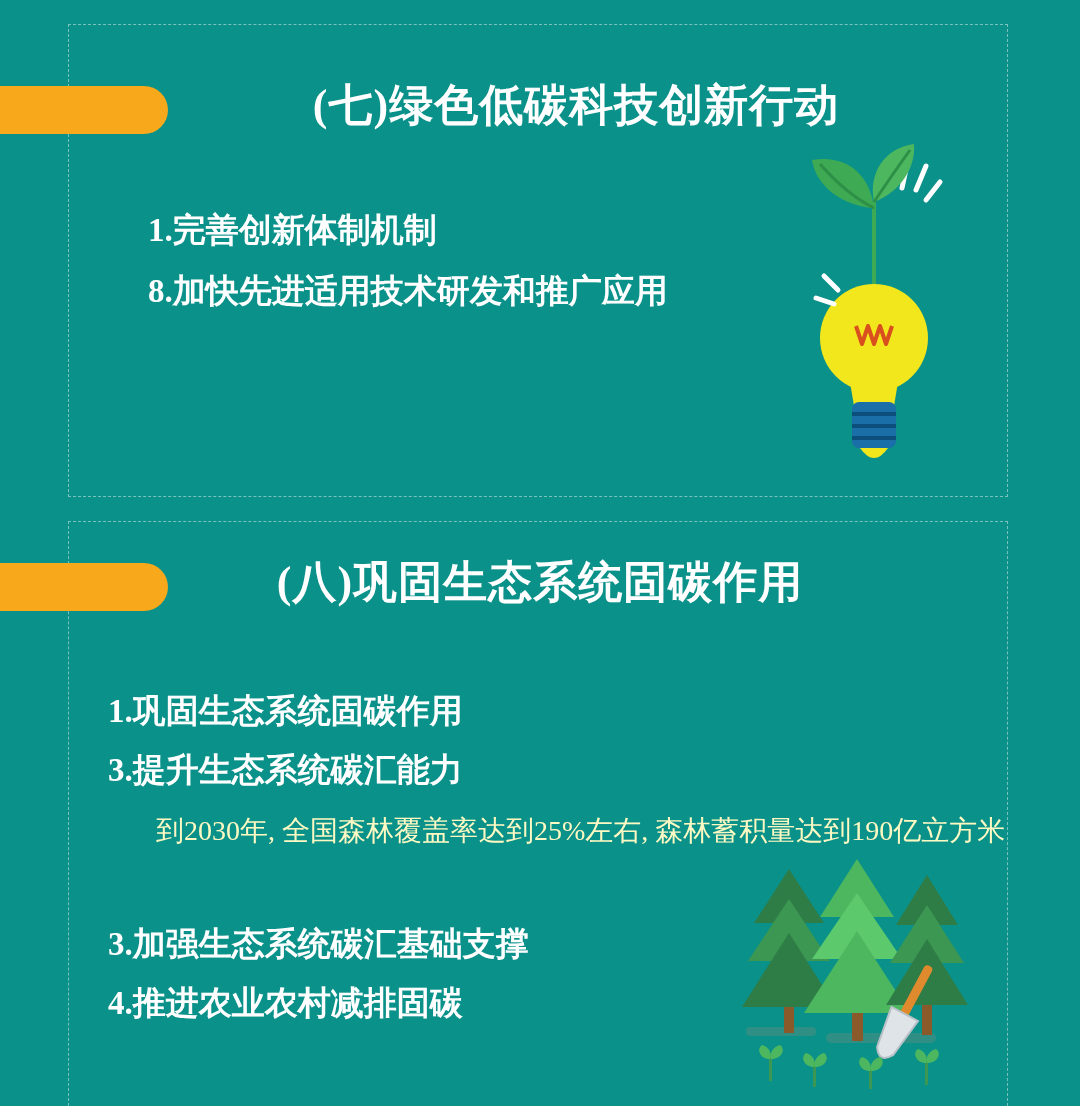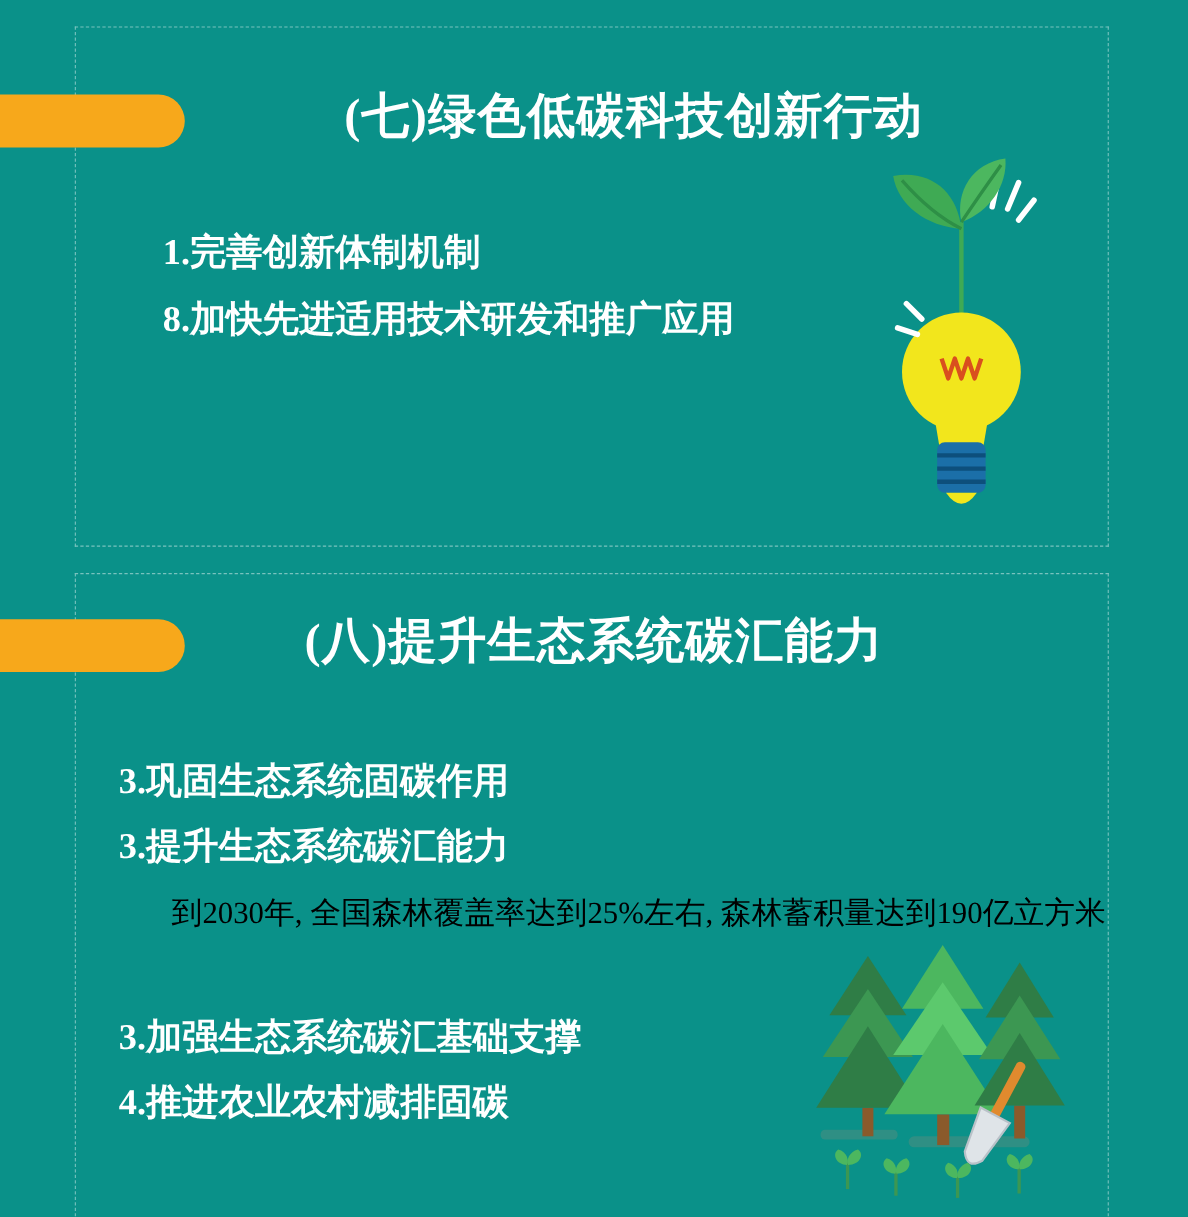--- a/index.html
+++ b/index.html
@@ -87,21 +87,21 @@
     font-size: 33px;
     line-height: 59px;
   }
   .list-item { white-space: nowrap; }
 
   .note-paragraph {
     position: absolute;
     left: 108px;
     top: 806px;
     width: 900px;
-    color: #000000;
+    color: #fef9c3;
     font-size: 28px;
     font-weight: normal;
     line-height: 50px;
     text-indent: 48px;
   }
 
   
   #bulb-illustration {
     position: absolute;
     left: 790px;
@@ -167,24 +167,24 @@
       </g>
       <path d="M70 318 Q84 338 98 318 Z" fill="#f2e61c"></path>
 
       <g stroke="#ffffff" stroke-width="5" stroke-linecap="round">
         <line x1="34" y1="146" x2="48" y2="160"></line>
         <line x1="26" y1="168" x2="44" y2="174"></line>
       </g>
     </svg>
   </div>
 
-  <div class="section-title" id="title-two">(八)提升生态系统碳汇能力</div>
+  <div class="section-title" id="title-two">(八)巩固生态系统固碳作用</div>
 
   <div class="item-list" id="list-two">
-    <div class="list-item">3.巩固生态系统固碳作用</div>
+    <div class="list-item">1.巩固生态系统固碳作用</div>
     <div class="list-item">3.提升生态系统碳汇能力</div>
   </div>
 
   <div class="note-paragraph">到2030年, 全国森林覆盖率达到25%左右, 森林蓄积量达到190亿立方米</div>
 
   <div class="item-list" style="left:108px; top:915px; font-size:33px; line-height:59px;">
     <div class="list-item">3.加强生态系统碳汇基础支撑</div>
     <div class="list-item">4.推进农业农村减排固碳</div>
   </div>
 

